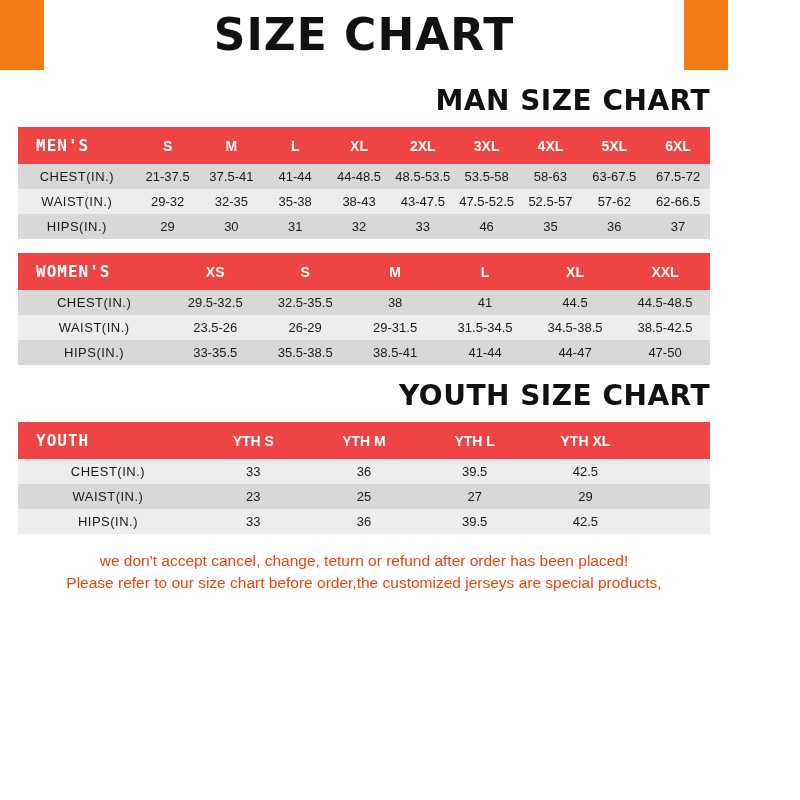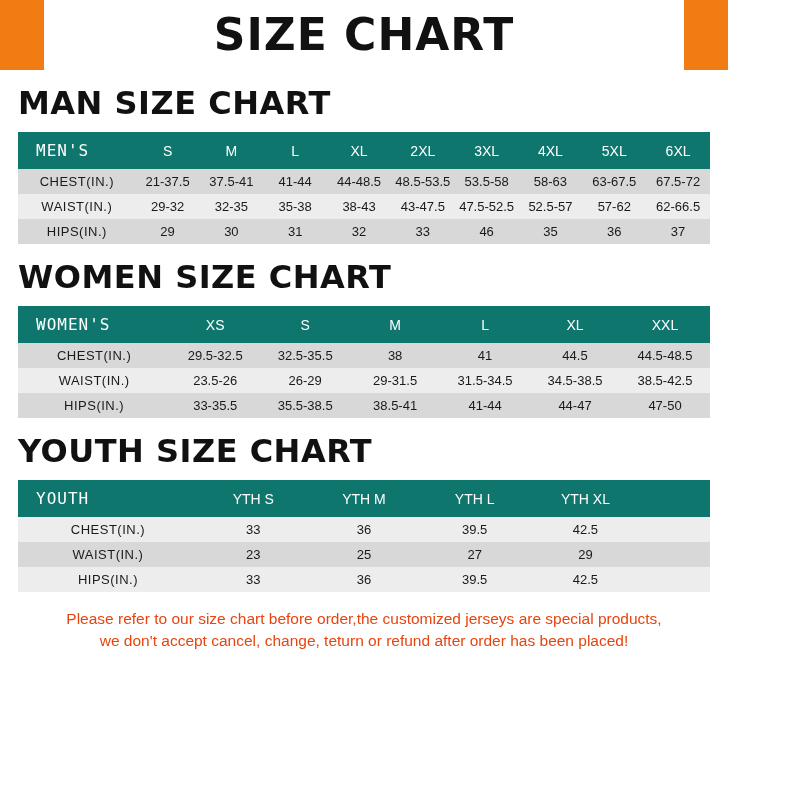--- a/index.html
+++ b/index.html
@@ -46,45 +46,45 @@
     line-height: 1;
   }
   .content {
     padding: 0 18px;
     box-sizing: border-box;
   }
   .section {
     margin-top: 14px;
   }
   .section-title {
-    text-align: left;
+    text-align: right;
     font-family: "DejaVu Sans", sans-serif;
     font-weight: bold;
-    font-size: 32px;
+    font-size: 28px;
     color: #111111;
     margin: 10px 0 10px 0;
     letter-spacing: 0.5px;
   }
   table.size-table {
     border-collapse: collapse;
     width: 100%;
     table-layout: fixed;
   }
   table.size-table th,
   table.size-table td {
     text-align: center;
     font-size: 13px;
     color: #1a1a1a;
     padding: 5px 2px;
     font-family: "Liberation Sans", sans-serif;
   }
   table.size-table thead th {
-    background: #0f766e;
+    background: #ef4444;
     color: #ffffff;
-    font-weight: normal;
+    font-weight: bold;
     font-size: 14px;
     padding: 9px 6px;
   }
   table.size-table thead th.row-label {
     font-family: "DejaVu Sans Mono", monospace;
     font-size: 16px;
     letter-spacing: 1px;
     text-align: left;
     padding-left: 18px;
   }
@@ -183,21 +183,20 @@
             <td>46</td>
             <td>35</td>
             <td>36</td>
             <td>37</td>
           </tr>
         </tbody>
       </table>
     </div>
 
     <div class="section">
-      <div class="section-title">WOMEN SIZE CHART</div>
       <table class="size-table">
         <colgroup>
           <col style="width:22%">
           <col span="6" style="width:13%">
         </colgroup>
         <thead>
           <tr>
             <th class="row-label">WOMEN'S</th>
             <th>XS</th>
             <th>S</th>
@@ -280,18 +279,18 @@
             <td>36</td>
             <td>39.5</td>
             <td>42.5</td>
             <td></td>
           </tr>
         </tbody>
       </table>
     </div>
 
     <div class="footer-note">
+      <div>we don't accept cancel, change, teturn or refund after order has been placed!</div>
       <div>Please refer to our size chart before order,the customized jerseys are special products,</div>
-      <div>we don't accept cancel, change, teturn or refund after order has been placed!</div>
     </div>
 
   </div>
 </div>
 
 </body></html>

